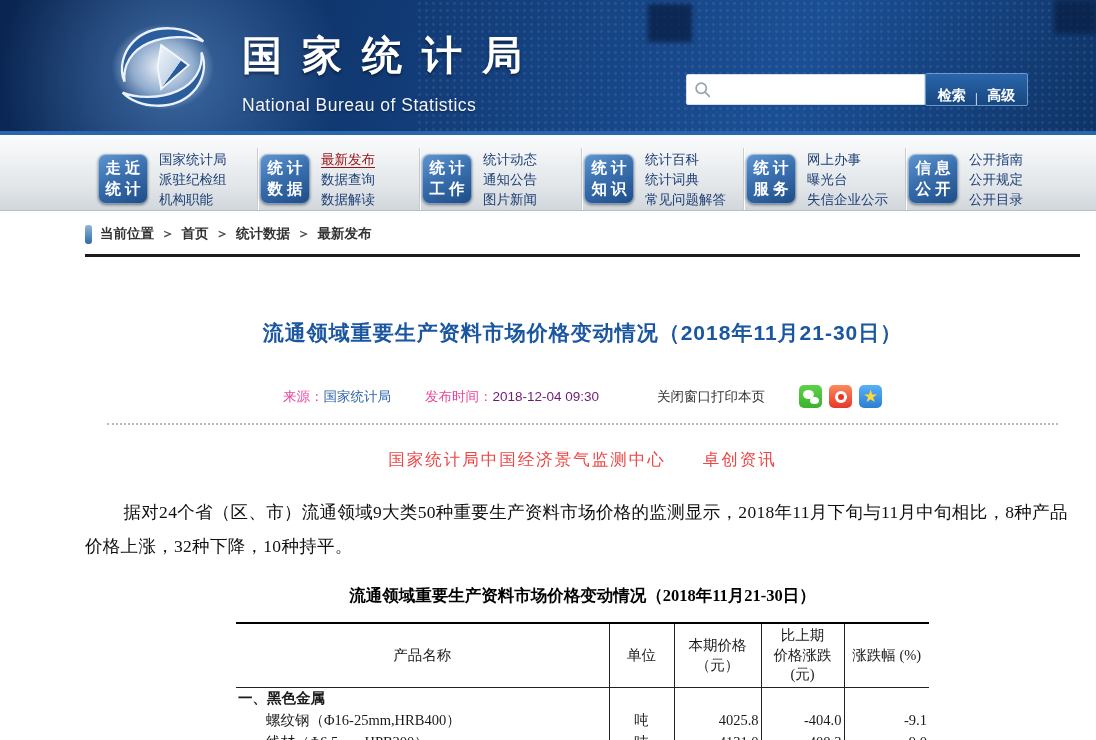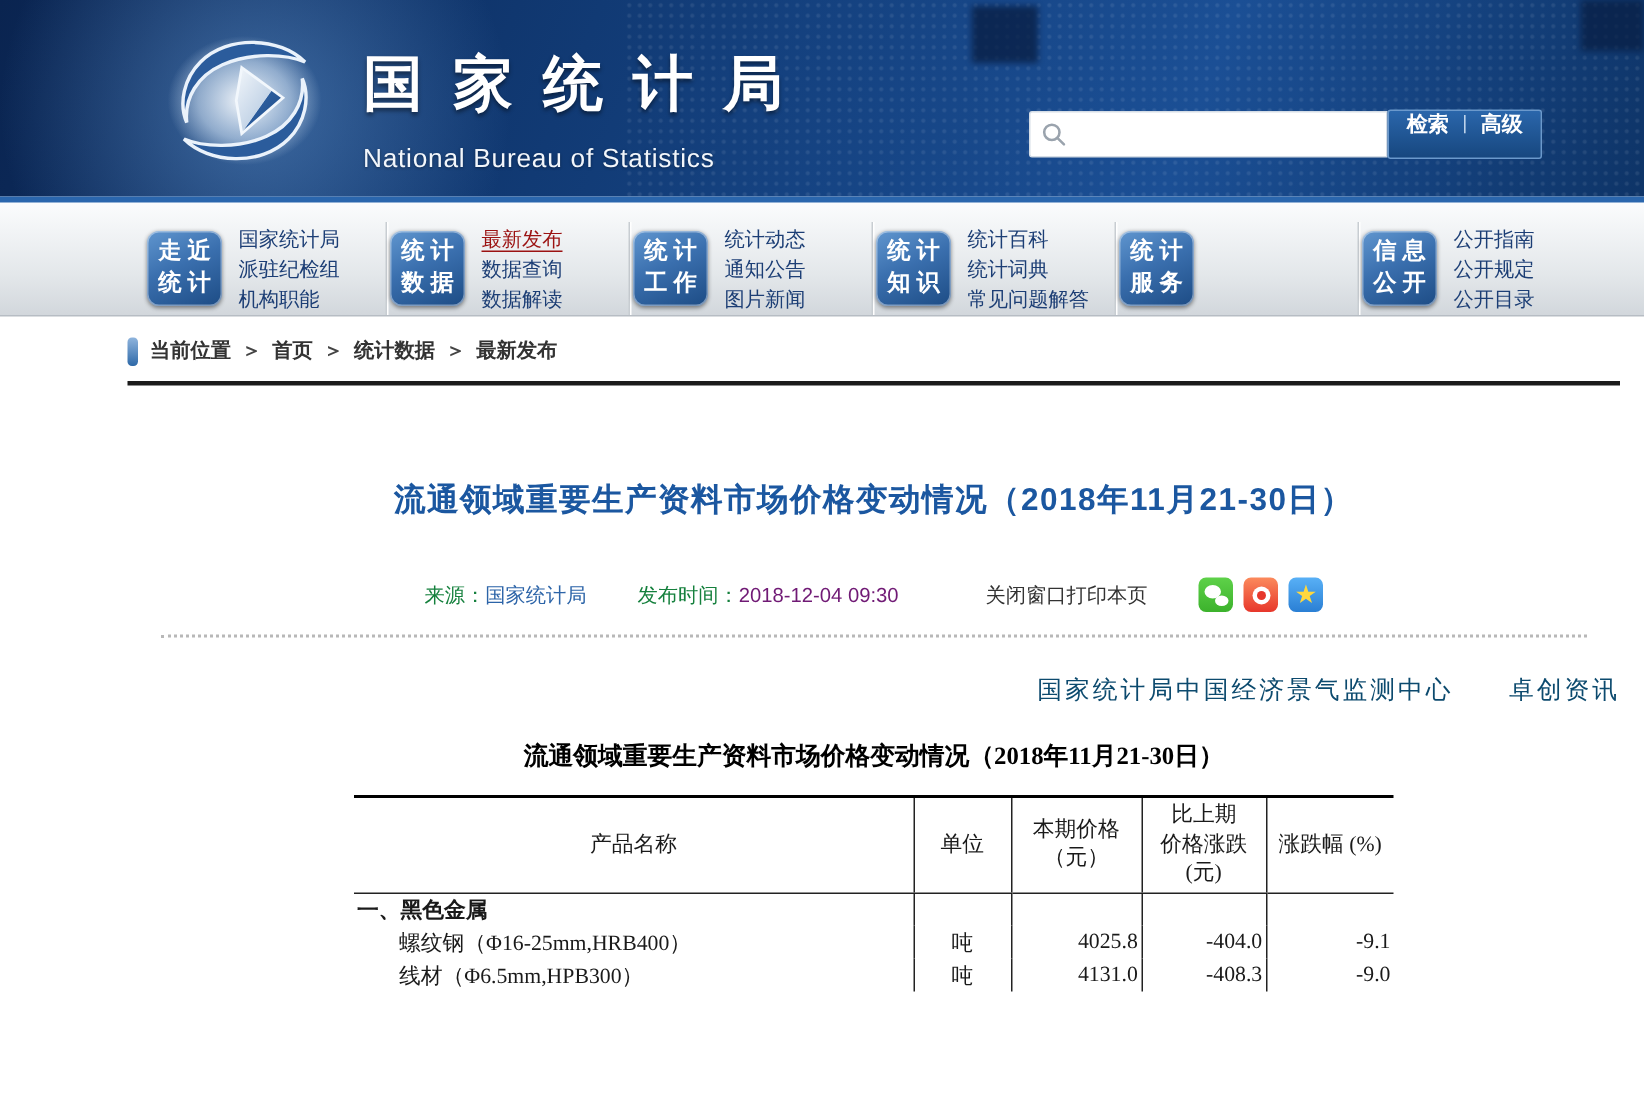--- a/index.html
+++ b/index.html
@@ -25,21 +25,21 @@
   .site-names { margin-left:24px; padding-top:14px; color:#fff; }
   .site-cn { font-size:40px; font-weight:bold; letter-spacing:20px; text-shadow:0 2px 3px rgba(0,0,0,.45); white-space:nowrap; }
   .site-en { margin-top:12px; font-size:17.5px; letter-spacing:.5px; color:#f2f6fb; text-shadow:0 1px 2px rgba(0,0,0,.4); }
 
   .search-area { position:absolute; left:686px; top:73px; display:flex; align-items:center; }
   .search-box { display:flex; align-items:center; width:239px; height:31px; background:#fff;
     border:1px solid #d5dde6; border-radius:2px 0 0 2px; padding-left:7px; }
   .search-box svg { flex:0 0 auto; }
   .search-input { border:none; outline:none; width:200px; height:25px; margin-left:6px;
     font-size:14px; background:transparent; }
-  .search-btn { display:flex; align-items:flex-start; justify-content:center; gap:9px;
+  .search-btn { display:flex; align-items:flex-end; justify-content:center; gap:9px;
     width:103px; height:33px; margin-left:0;
     background:linear-gradient(#2a66ab,#17477f); border:1px solid #6b99cc; border-radius:2px;
     color:#fff; font-size:14px; font-weight:bold; cursor:pointer; }
   .search-btn .sep { font-weight:normal; color:#bcd2ea; font-size:13px; }
   .search-btn span { cursor:pointer; }
 
   
   .nav { height:76px; display:flex; align-items:flex-end; padding-left:96px;
     background:linear-gradient(#fbfcfd,#e3e7ea 65%,#d2d7dc);
     border-bottom:1px solid #b7bdc4; }
@@ -65,40 +65,40 @@
   .crumb-last { color:#c30000; }
   .crumb-row a { cursor:pointer; }
   .rule { height:3px; background:#1b1b1b; margin:9px 16px 0 85px; }
 
   
   .article { margin:0 16px 0 85px; }
   .page-title { margin-top:62px; text-align:center; font-size:21px; font-weight:bold;
     color:#1b57a0; letter-spacing:1px; }
   .meta { margin-top:38px; display:flex; justify-content:center; align-items:center;
     gap:34px; font-size:13.5px; color:#333; }
-  .meta .lbl { color:#15803d; }
+  .meta .lbl { color:#ec4899; }
   .meta .src-val { color:#2c64a8; cursor:pointer; }
   .meta .time-val { color:#701a75; }
   .meta-actions { display:flex; gap:0;margin-left:24px; }
   .meta-actions span { cursor:pointer; }
   .share-icons { display:flex; gap:7px; align-items:center; }
   .sicon { width:23px; height:23px; border-radius:5px; display:flex; align-items:center;
     justify-content:center; cursor:pointer; position:relative; }
   .sicon-wechat { background:linear-gradient(#5ed149,#3cb22c); }
   .sicon-wechat .b1 { position:absolute; left:4px; top:5px; width:11px; height:9px; background:#fff; border-radius:50%; }
   .sicon-wechat .b2 { position:absolute; right:3px; bottom:4px; width:9px; height:7px; background:#fff; border-radius:50%; }
   .sicon-weibo { background:linear-gradient(#fb8a5c,#e7372b); }
   .sicon-weibo .eye { width:12px; height:12px; background:#fff; border-radius:50%; position:relative; }
   .sicon-weibo .eye::after { content:""; position:absolute; left:3px; top:3px; width:6px; height:6px;
     background:#e7372b; border-radius:50%; }
   .sicon-qzone { background:linear-gradient(#58b0f6,#2a7fd4); color:#ffd83d; font-size:17px; line-height:1; }
   .dotted { border-bottom:2px dotted #b8b8b8; margin:15px 22px 0 22px; }
 
-  .byline { margin-top:24px; text-align:right; font-family:"Liberation Serif", serif;
-    font-size:16.5px; color:#0c4a6e; letter-spacing:2px; }
+  .byline { margin-top:24px; text-align:center; font-family:"Liberation Serif", serif;
+    font-size:16.5px; color:#ef4444; letter-spacing:2px; }
   .para { margin-top:24px; font-family:"Liberation Serif", serif; font-size:17.5px;
     line-height:1.95; color:#101010; text-indent:2.2em; letter-spacing:.3px; }
   .table-title { margin-top:22px; text-align:center; font-family:"Liberation Serif", serif;
     font-size:16.5px; font-weight:bold; color:#000; }
 
   
   table.data { margin:15px auto 0; border-collapse:collapse; table-layout:fixed; width:693px;
     font-family:"Liberation Serif", serif; font-size:14.5px; color:#1a1a1a;
     border-top:2px solid #000; }
   table.data th { font-weight:normal; text-align:center; vertical-align:middle;
@@ -198,20 +198,25 @@
 知识</a>
       <div class="nav-links">
         <a class="nav-link">统计百科</a>
         <a class="nav-link">统计词典</a>
         <a class="nav-link">常见问题解答</a>
       </div>
     </div>
     <div class="nav-section">
       <a class="nav-badge">统计
 服务</a>
+      <div class="nav-links">
+        <a class="nav-link">网上办事</a>
+        <a class="nav-link">曝光台</a>
+        <a class="nav-link">失信企业公示</a>
+      </div>
     </div>
     <div class="nav-section">
       <a class="nav-badge">信息
 公开</a>
       <div class="nav-links">
         <a class="nav-link">公开指南</a>
         <a class="nav-link">公开规定</a>
         <a class="nav-link">公开目录</a>
       </div>
     </div>
@@ -251,20 +256,21 @@
       <span class="sicon sicon-weibo">
           <span class="eye"></span>
         </span>
       <span class="sicon sicon-qzone">★</span>
     </span>
   </div>
 
   <div class="dotted"></div>
 
   <div class="byline">国家统计局中国经济景气监测中心　　卓创资讯</div>
+  <div class="para">据对24个省（区、市）流通领域9大类50种重要生产资料市场价格的监测显示，2018年11月下旬与11月中旬相比，8种产品价格上涨，32种下降，10种持平。</div>
   <div class="table-title">流通领域重要生产资料市场价格变动情况（2018年11月21-30日）</div>
 
   <table class="data">
     <thead>
       <tr>
           <th>产品名称</th>
           <th>单位</th>
           <th>本期价格
 （元）</th>
           <th>比上期

